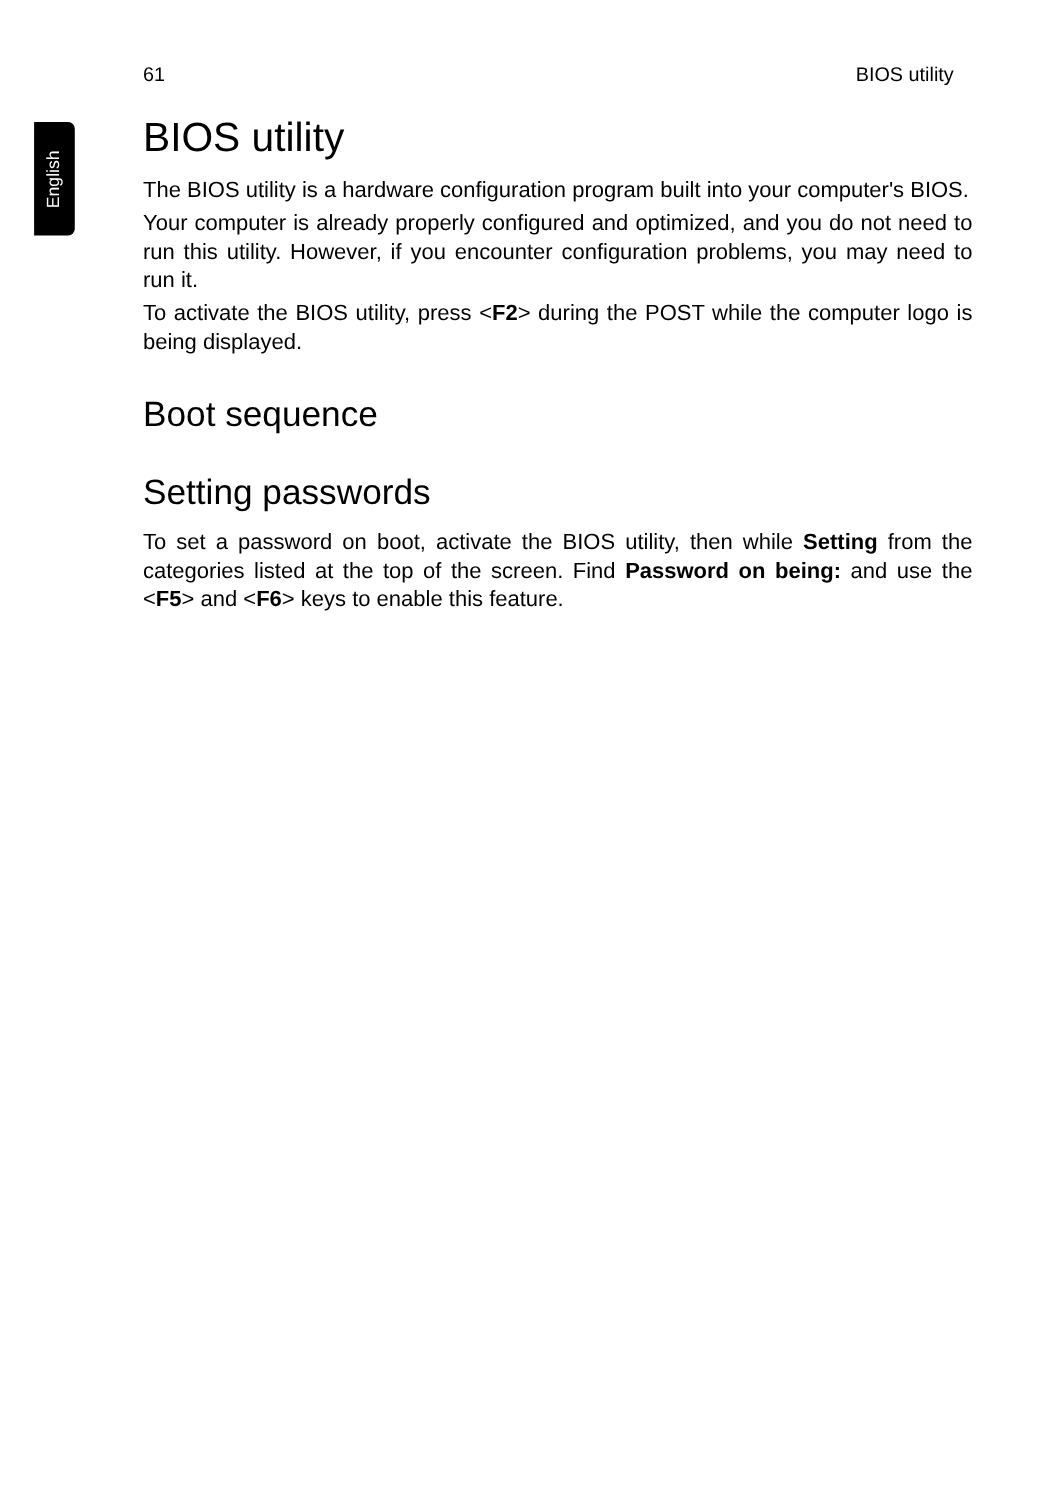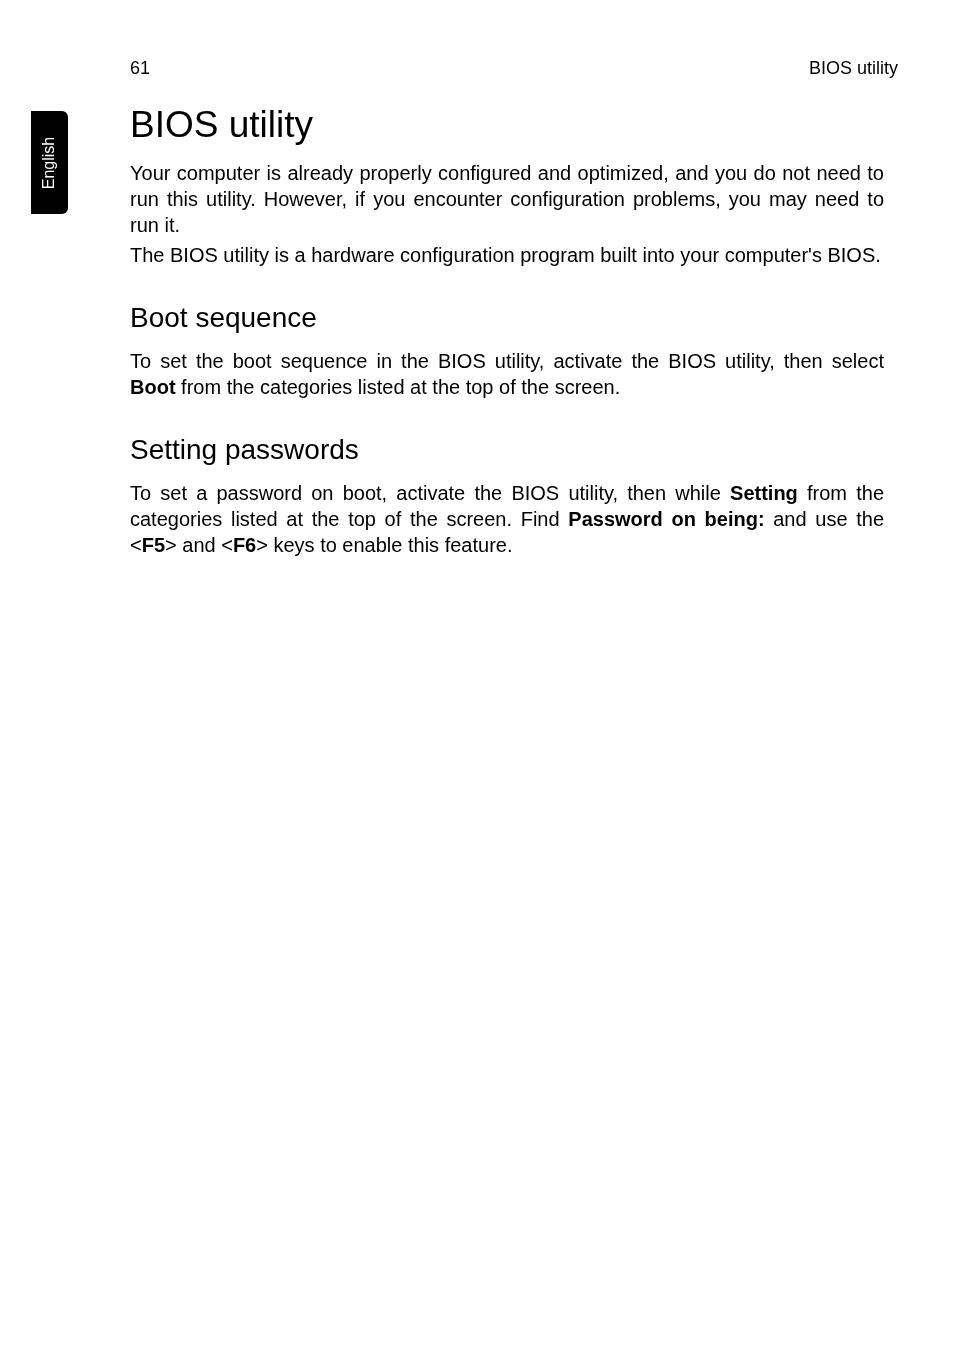--- a/index.html
+++ b/index.html
@@ -37,21 +37,21 @@
     .side-tab-label {
       color: #ffffff;
       font-size: 16px;
       transform: rotate(-90deg);
       white-space: nowrap;
     }
     .header {
       position: absolute;
       top: 58px;
       left: 130px;
-      right: 56px;
+      right: 87px;
       display: flex;
       justify-content: space-between;
       font-size: 18px;
       color: #000000;
     }
     .page-number {
       font-size: 18px;
     }
     .header-right {
       font-size: 18px;
@@ -61,21 +61,21 @@
       top: 104px;
       left: 130px;
       right: 70px;
     }
     h1.title {
       font-size: 37px;
       font-weight: normal;
       margin-bottom: 14px;
     }
     h2.subtitle {
-      font-size: 28px;
+      font-size: 32px;
       font-weight: normal;
       margin-top: 34px;
       margin-bottom: 14px;
     }
     p.body {
       font-size: 20px;
       line-height: 1.3;
       margin-bottom: 4px;
       text-align: justify;
     }
@@ -94,30 +94,30 @@
 
   <div class="header">
     <span class="page-number">61</span>
     <span class="header-right">BIOS utility</span>
   </div>
 
   <div class="content">
 
     <h1 class="title">BIOS utility</h1>
 
+    <p class="body">The BIOS utility is a hardware configuration program built into your computer's BIOS.</p>
+
     <p class="body">Your computer is already properly configured and optimized, and you do not need to run this utility. However, if you encounter configuration problems, you may need to run it.</p>
 
-    <p class="body">The BIOS utility is a hardware configuration program built into your computer's BIOS.</p>
-
+    <p class="body">
+      <span>To activate the BIOS utility, press &lt;</span><span class="bold">F2</span><span>&gt; during the POST while the computer logo is being displayed.</span>
+    </p>
 
     <h2 class="subtitle">Boot sequence</h2>
 
-    <p class="body">
-      <span>To set the boot sequence in the BIOS utility, activate the BIOS utility, then select </span><span class="bold">Boot</span><span> from the categories listed at the top of the screen.</span>
-    </p>
 
     <h2 class="subtitle">Setting passwords</h2>
 
     <p class="body">
       <span>To set a password on boot, activate the BIOS utility, then while </span><span class="bold">Setting</span><span> from the categories listed at the top of the screen. Find </span><span class="bold">Password on being:</span><span> and use the &lt;</span><span class="bold">F5</span><span>&gt; and &lt;</span><span class="bold">F6</span><span>&gt; keys to enable this feature.</span>
     </p>
 
   </div>
 
 </div>

